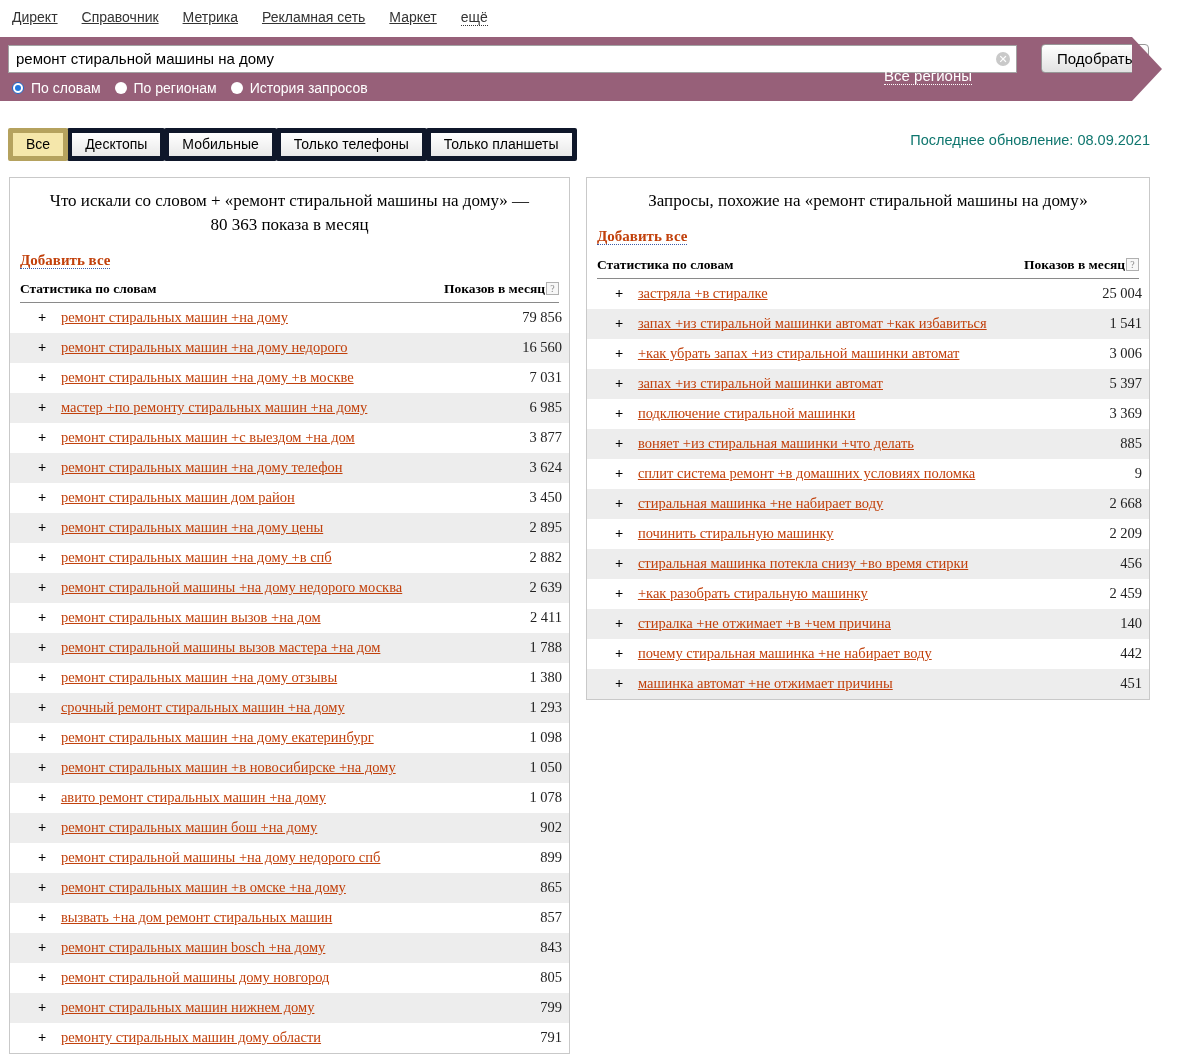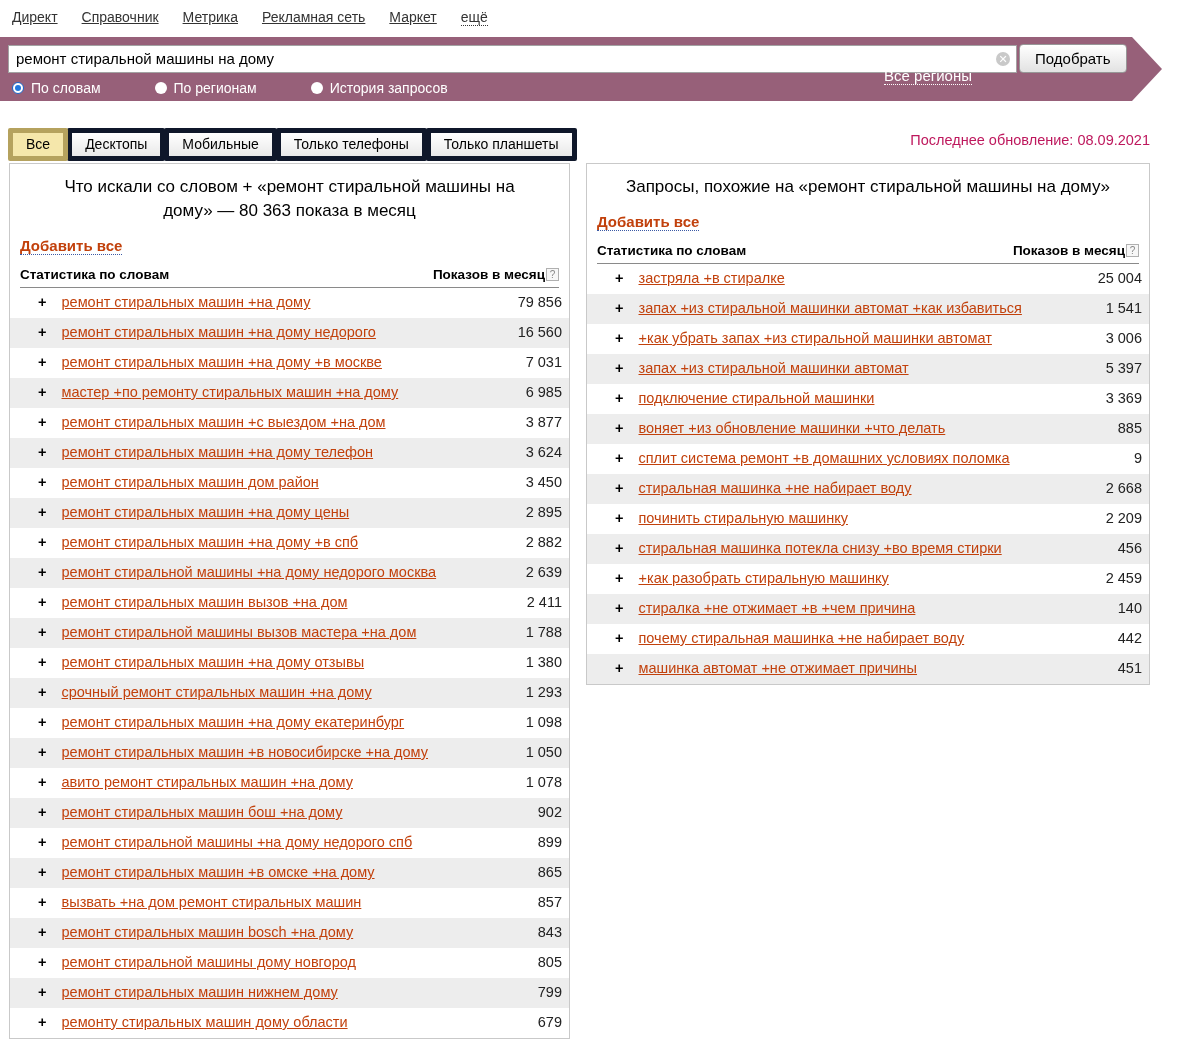--- a/index.html
+++ b/index.html
@@ -17,43 +17,43 @@
   .banner-arrow { position: absolute; left: 1132px; top: 0; width: 0; height: 0;
     border-top: 32px solid transparent; border-bottom: 32px solid transparent;
     border-left: 30px solid #976079; }
   .search-row { display: flex; align-items: center; padding: 7px 0 0 8px; }
   .input-wrap { position: relative; }
   .search-input { width: 1009px; height: 28px; border: 1px solid #a3a3a3; padding: 0 26px 0 7px;
     font-size: 15px; font-family: "Liberation Sans", sans-serif; background: #fff; }
   .clear-icon { position: absolute; right: 7px; top: 7px; width: 14px; height: 14px;
     background: #c9c9c9; border-radius: 50%; color: #fff; font-size: 11px; line-height: 14px;
     text-align: center; cursor: pointer; }
-  .submit-btn { margin-left: 2px; height: 29px; padding: 0 15px; font-size: 15px;
+  .submit-btn { margin-left: 24px; height: 29px; padding: 0 15px; font-size: 15px;
     font-family: "Liberation Sans", sans-serif; color: #000;
     background: linear-gradient(#ffffff, #e2e2e2); border: 1px solid #979797;
     border-radius: 4px; cursor: pointer; }
-  .modes-row { display: flex; align-items: center; gap: 54px; padding: 7px 0 0 12px;
+  .modes-row { display: flex; align-items: center; gap: 14px; padding: 7px 0 0 12px;
     color: #fff; font-size: 14px; }
   .mode { display: flex; align-items: center; gap: 7px; cursor: pointer; }
   .radio { width: 12px; height: 12px; border-radius: 50%; background: #fff; position: relative; }
   .radio.sel { background: #fff; border: 1px solid #1a62c6; }
   .radio.sel::after { content: ""; position: absolute; left: 2px; top: 2px; width: 6px;
     height: 6px; border-radius: 50%; background: #2079e0; }
   .all-regions { position: absolute; right: 160px; top: 30px; color: #fff; font-size: 15px;
     border-bottom: 1px dotted #fff; cursor: pointer; }
 
   
   .tabs-row { position: relative; margin: 27px 0 0 8px; display: flex; font-size: 14px; }
   .tab { padding: 3px 13px 4px; border: 5px solid #0f172a; margin-right: -1px;
     background: linear-gradient(#ffffff, #e9e9e9); cursor: pointer; border-radius: 2px; }
   .tab.sel { background: #f5e7ab; border-color: #b5a25e; position: relative; z-index: 1; }
-  .last-update { position: absolute; right: 27px; top: 4px; font-size: 14.5px; color: #be185d; }
+  .last-update { position: absolute; right: 27px; top: 4px; font-size: 14.5px; color: #0f766e; }
 
   
-  .panels { display: flex; gap: 16px; margin: 2px 10px 0 9px; align-items: flex-start; }
+  .panels { display: flex; gap: 16px; margin: 16px 10px 0 9px; align-items: flex-start; font-family: Liberation Serif, serif; }
   .panel { border: 1px solid #c9c9c9; background: #fff; }
   .panel.left { width: 561px; }
   .panel.right { width: 564px; }
   .panel-title { text-align: center; font-size: 17px; padding: 11px 32px 2px; line-height: 24px; }
   .add-all-wrap { padding: 12px 10px 2px; }
   .add-all { color: #c2410c; font-weight: bold; font-size: 15px; text-decoration: none;
     border-bottom: 1px dotted #3c5aa5; cursor: pointer; }
   .cols-header { display: flex; justify-content: space-between; align-items: flex-end;
     margin: 10px 10px 0; padding-bottom: 5px; border-bottom: 1px solid #8a8a8a;
     font-size: 13.5px; font-weight: bold; }
@@ -150,42 +150,42 @@
         <div class="kw-row"><span class="kw-val">1 098</span><span class="kw-plus">+</span> <a class="kw-link">ремонт стиральных машин +на дому екатеринбург</a></div>
         <div class="kw-row alt"><span class="kw-val">1 050</span><span class="kw-plus">+</span> <a class="kw-link">ремонт стиральных машин +в новосибирске +на дому</a></div>
         <div class="kw-row"><span class="kw-val">1 078</span><span class="kw-plus">+</span> <a class="kw-link">авито ремонт стиральных машин +на дому</a></div>
         <div class="kw-row alt"><span class="kw-val">902</span><span class="kw-plus">+</span> <a class="kw-link">ремонт стиральных машин бош +на дому</a></div>
         <div class="kw-row"><span class="kw-val">899</span><span class="kw-plus">+</span> <a class="kw-link">ремонт стиральной машины +на дому недорого спб</a></div>
         <div class="kw-row alt"><span class="kw-val">865</span><span class="kw-plus">+</span> <a class="kw-link">ремонт стиральных машин +в омске +на дому</a></div>
         <div class="kw-row"><span class="kw-val">857</span><span class="kw-plus">+</span> <a class="kw-link">вызвать +на дом ремонт стиральных машин</a></div>
         <div class="kw-row alt"><span class="kw-val">843</span><span class="kw-plus">+</span> <a class="kw-link">ремонт стиральных машин bosch +на дому</a></div>
         <div class="kw-row"><span class="kw-val">805</span><span class="kw-plus">+</span> <a class="kw-link">ремонт стиральной машины дому новгород</a></div>
         <div class="kw-row alt"><span class="kw-val">799</span><span class="kw-plus">+</span> <a class="kw-link">ремонт стиральных машин нижнем дому</a></div>
-        <div class="kw-row"><span class="kw-val">679</span><span class="kw-plus">+</span> <a class="kw-link">ремонту стиральных машин дому области</a></div>
+        <div class="kw-row"><span class="kw-val">791</span><span class="kw-plus">+</span> <a class="kw-link">ремонту стиральных машин дому области</a></div>
       </div>
   </div>
 
   <div class="panel right">
     <div class="panel-title">Запросы, похожие на «ремонт стиральной машины на дому»</div>
     <div class="add-all-wrap">
       <a class="add-all">Добавить все</a>
     </div>
     <div class="cols-header">
       <span>Статистика по словам</span>
       <span>
         <span>Показов в месяц</span><span class="help-icon">?</span>
       </span>
     </div>
     <div class="kw-rows">
         <div class="kw-row"><span class="kw-val">25 004</span><span class="kw-plus">+</span> <a class="kw-link">застряла +в стиралке</a></div>
         <div class="kw-row alt"><span class="kw-val">1 541</span><span class="kw-plus">+</span> <a class="kw-link">запах +из стиральной машинки автомат +как избавиться</a></div>
         <div class="kw-row"><span class="kw-val">3 006</span><span class="kw-plus">+</span> <a class="kw-link">+как убрать запах +из стиральной машинки автомат</a></div>
         <div class="kw-row alt"><span class="kw-val">5 397</span><span class="kw-plus">+</span> <a class="kw-link">запах +из стиральной машинки автомат</a></div>
         <div class="kw-row"><span class="kw-val">3 369</span><span class="kw-plus">+</span> <a class="kw-link">подключение стиральной машинки</a></div>
-        <div class="kw-row alt"><span class="kw-val">885</span><span class="kw-plus">+</span> <a class="kw-link">воняет +из обновление машинки +что делать</a></div>
+        <div class="kw-row alt"><span class="kw-val">885</span><span class="kw-plus">+</span> <a class="kw-link">воняет +из стиральная машинки +что делать</a></div>
         <div class="kw-row"><span class="kw-val">9</span><span class="kw-plus">+</span> <a class="kw-link">сплит система ремонт +в домашних условиях поломка</a></div>
         <div class="kw-row alt"><span class="kw-val">2 668</span><span class="kw-plus">+</span> <a class="kw-link">стиральная машинка +не набирает воду</a></div>
         <div class="kw-row"><span class="kw-val">2 209</span><span class="kw-plus">+</span> <a class="kw-link">починить стиральную машинку</a></div>
         <div class="kw-row alt"><span class="kw-val">456</span><span class="kw-plus">+</span> <a class="kw-link">стиральная машинка потекла снизу +во время стирки</a></div>
         <div class="kw-row"><span class="kw-val">2 459</span><span class="kw-plus">+</span> <a class="kw-link">+как разобрать стиральную машинку</a></div>
         <div class="kw-row alt"><span class="kw-val">140</span><span class="kw-plus">+</span> <a class="kw-link">стиралка +не отжимает +в +чем причина</a></div>
         <div class="kw-row"><span class="kw-val">442</span><span class="kw-plus">+</span> <a class="kw-link">почему стиральная машинка +не набирает воду</a></div>
         <div class="kw-row alt"><span class="kw-val">451</span><span class="kw-plus">+</span> <a class="kw-link">машинка автомат +не отжимает причины</a></div>
       </div>
   </div>

